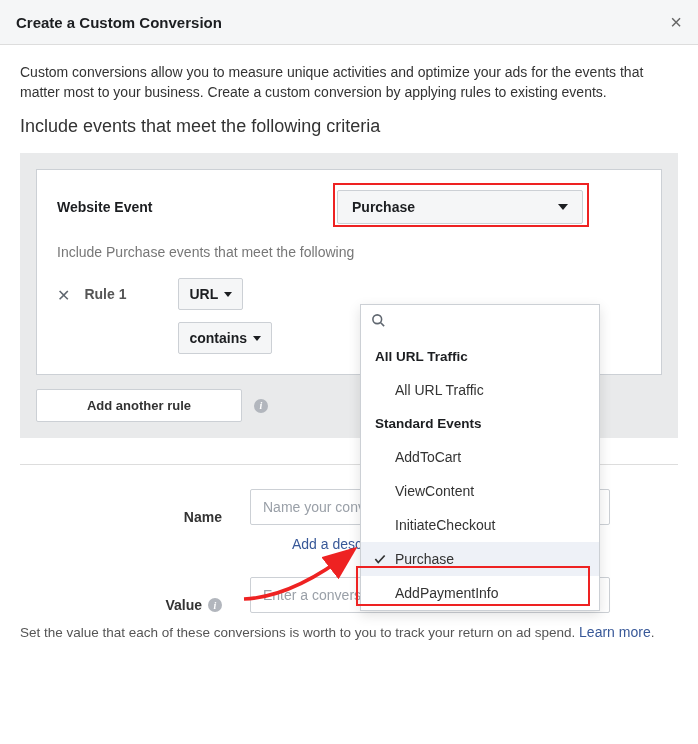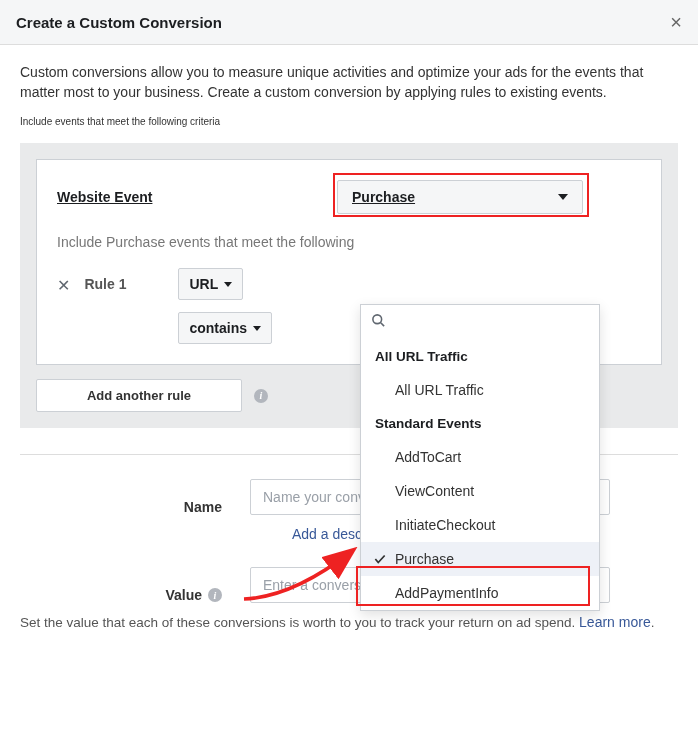--- a/index.html
+++ b/index.html
@@ -39,41 +39,40 @@
   .content {
     padding: 18px 20px;
   }
   .intro {
     font-size: 14px;
     color: #333;
     line-height: 1.4;
     margin-bottom: 14px;
   }
   .criteria {
-    font-size: 10px;
+    font-size: 18px;
     color: #333;
     margin-bottom: 16px;
   }
   .gray-box {
     background: #e9eaeb;
     padding: 16px;
     position: relative;
   }
   .white-card {
     background: #fff;
     border: 1px solid #ccd0d5;
     padding: 20px;
     position: relative;
   }
   .row1 {
     display: flex;
     align-items: center;
     margin-bottom: 20px;
     position: relative;
-    text-decoration: underline;
   }
   .label-we {
     font-size: 14px;
     font-weight: bold;
     color: #1c1e21;
     width: 280px;
   }
   .dropdown-btn {
     display: flex;
     justify-content: space-between;

